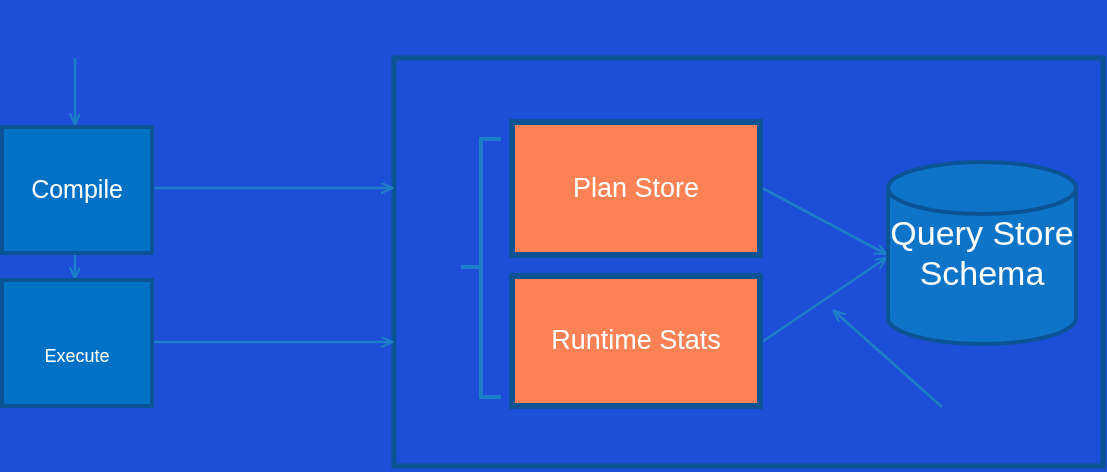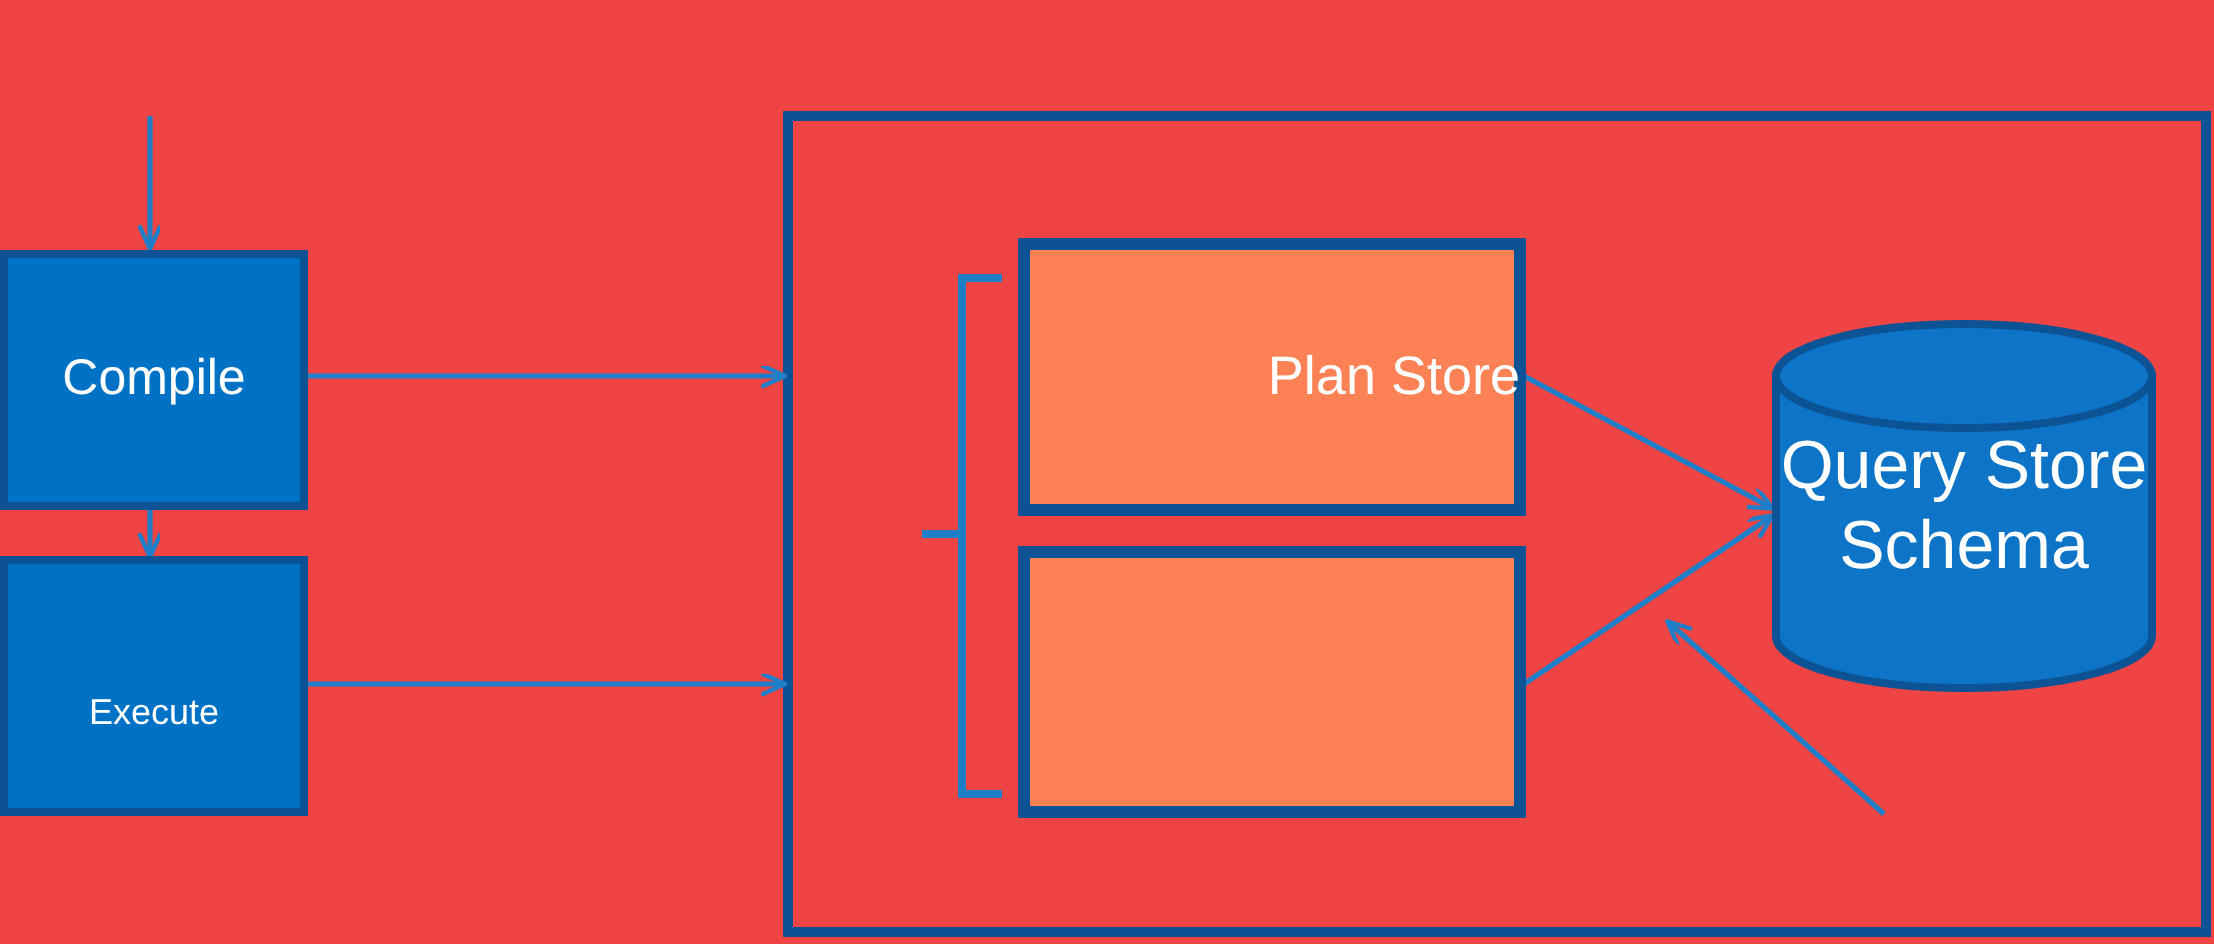--- a/index.html
+++ b/index.html
@@ -1,18 +1,18 @@
 <!DOCTYPE html>
 <html><head>
 <meta charset="utf-8">
 <style>
   html,body{margin:0;padding:0;background:#000;}
   body{width:1107px;height:472px;overflow:hidden;
        font-family:"Liberation Sans", sans-serif;}
-  #stage{position:relative;width:1107px;height:472px;background:#ef4444;}
+  #stage{position:relative;width:1107px;height:472px;background:#1d4ed8;}
   svg.layer{position:absolute;left:0;top:0;width:1107px;height:472px;}
 
   .node-label{
     position:absolute;display:flex;align-items:center;justify-content:center;
     color:#ffffff;text-align:center;line-height:1.18;
     pointer-events:none;-webkit-font-smoothing:antialiased;
   }
 </style>
 </head>
 <body>
@@ -56,23 +56,26 @@
   </svg>
 
   <div class="node-label" style="left:2px;top:127px;width:150px;height:126px;font-size:25px;">
     <span>Compile</span>
   </div>
 
   <div class="node-label" style="left:2px;top:294px;width:150px;height:126px;font-size:18px;">
     <span>Execute</span>
   </div>
 
-  <div class="node-label" style="left:512px;top:122px;width:248px;height:133px;font-size:27px;justify-content:flex-end;">
+  <div class="node-label" style="left:512px;top:122px;width:248px;height:133px;font-size:27px;">
     <span>Plan Store</span>
   </div>
 
+  <div class="node-label" style="left:512px;top:276px;width:248px;height:130px;font-size:27px;">
+    <span>Runtime Stats</span>
+  </div>
 
   <div class="node-label" style="left:888px;top:188px;width:188px;height:130px;font-size:34px;white-space:pre-line;">
     <span>Query Store
 Schema</span>
   </div>
 
 </div>
 
 </body></html>

